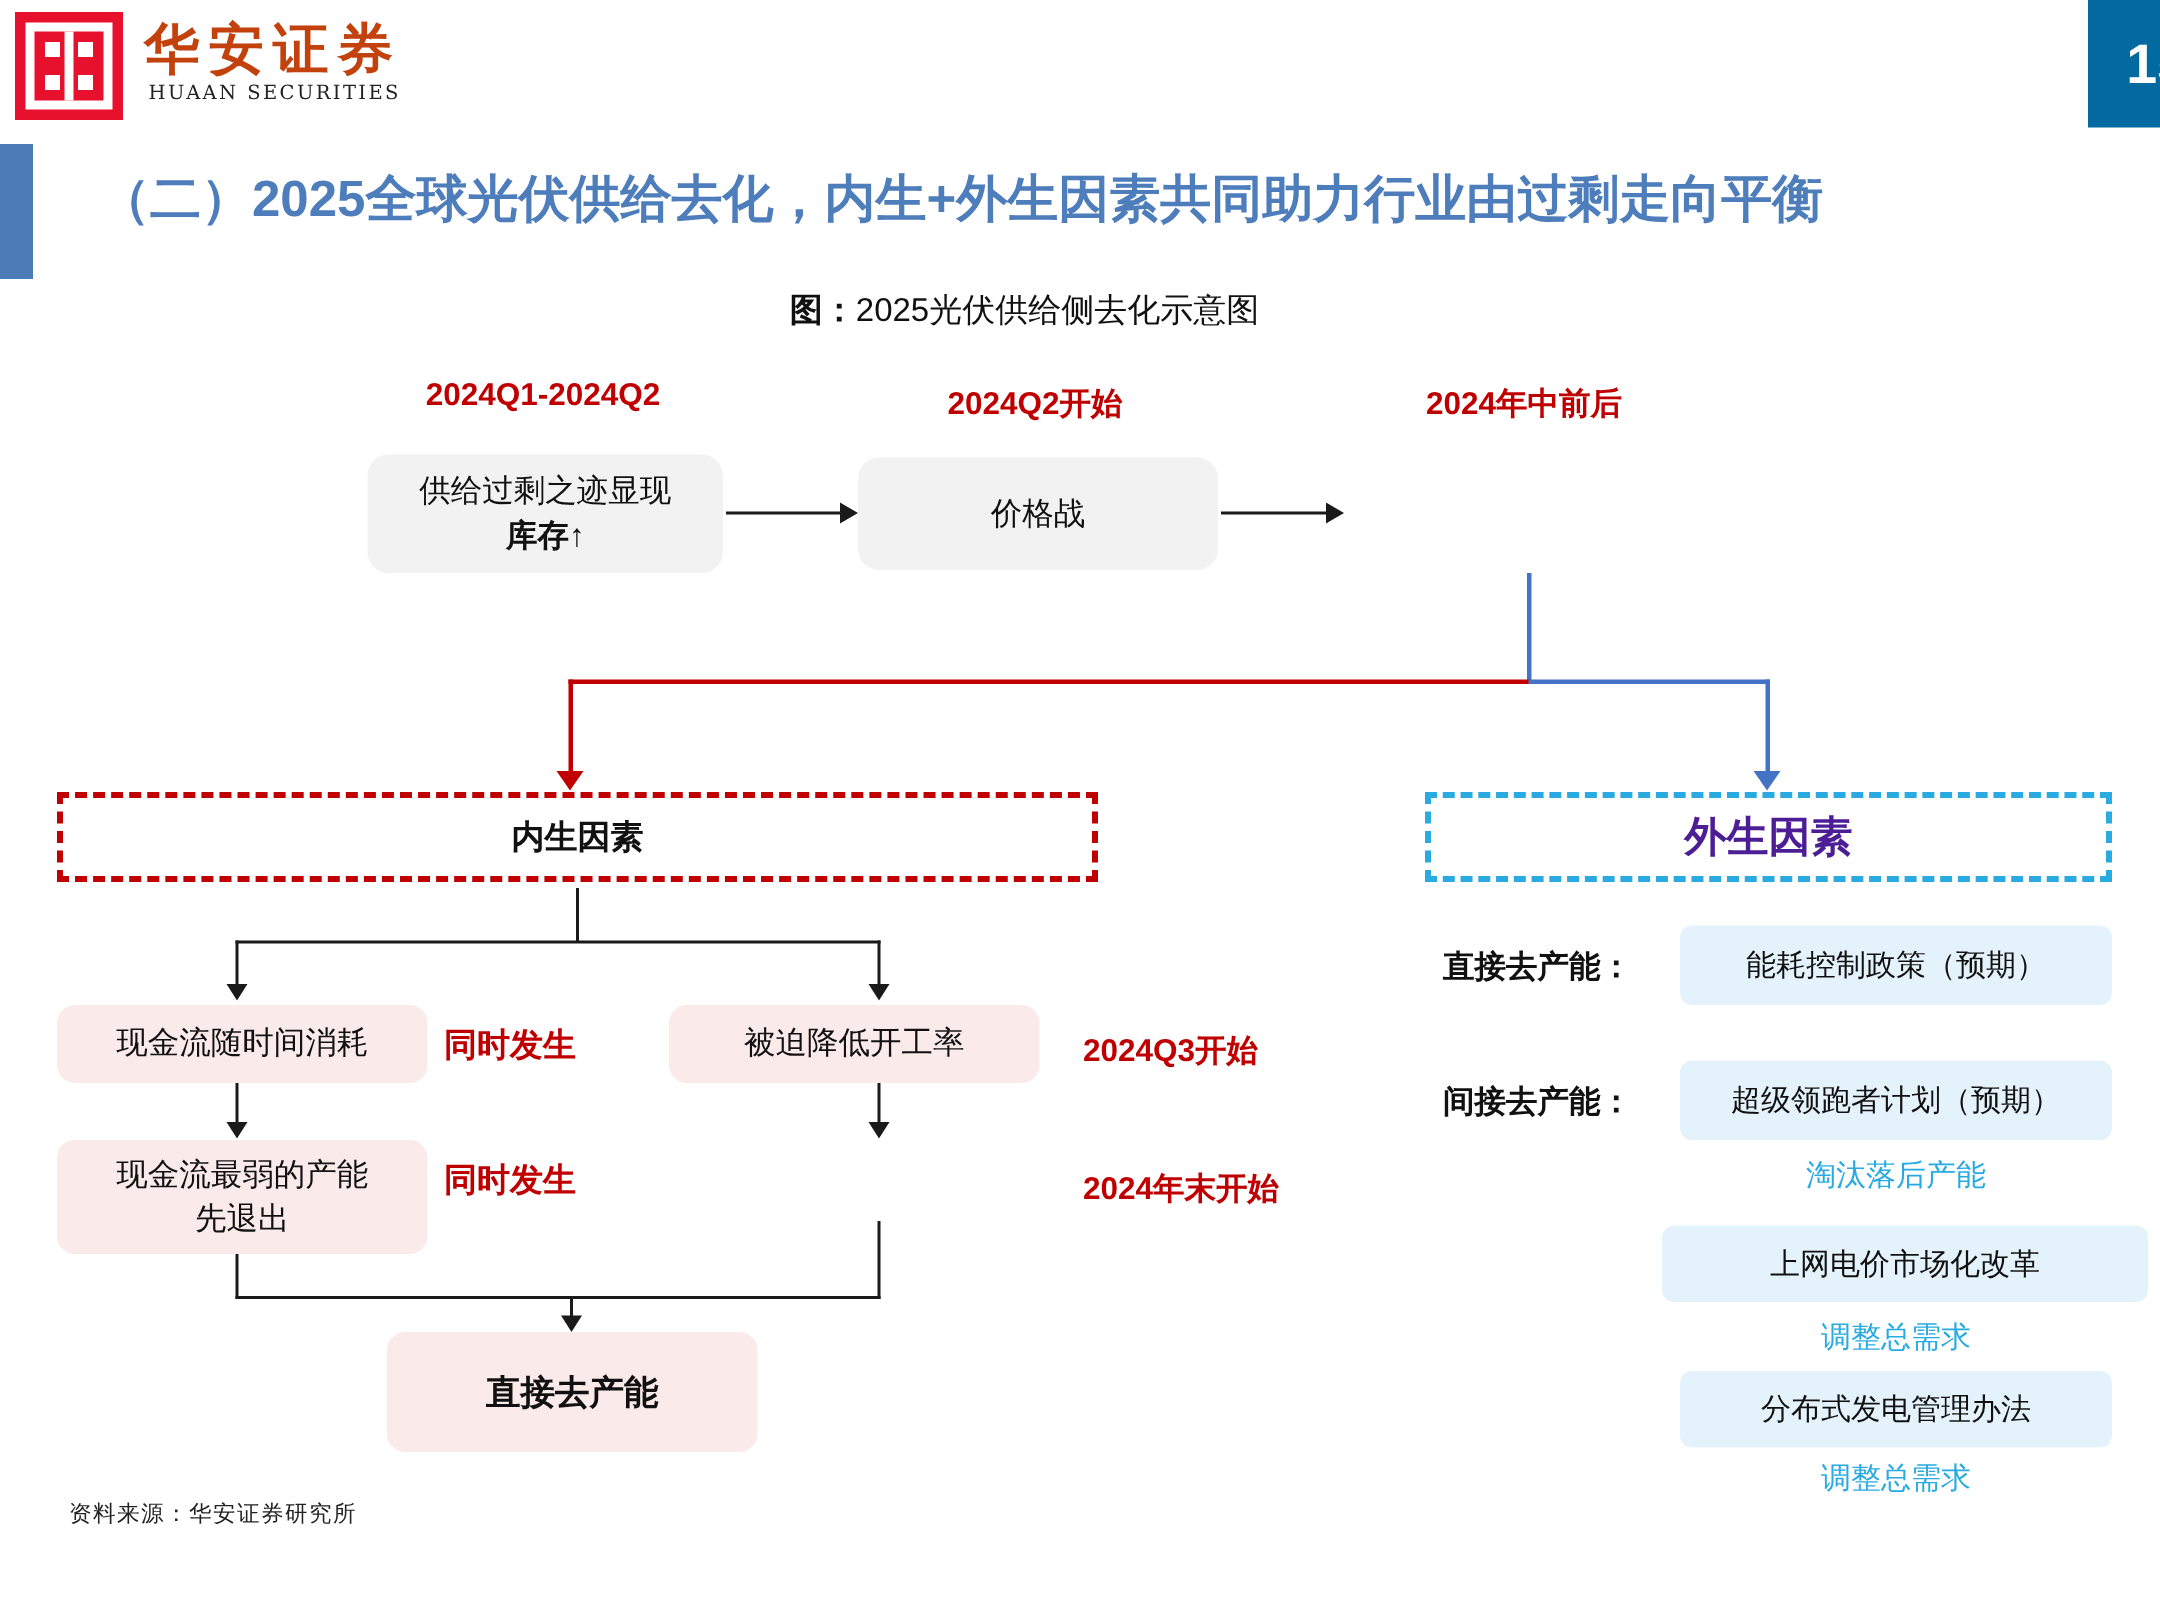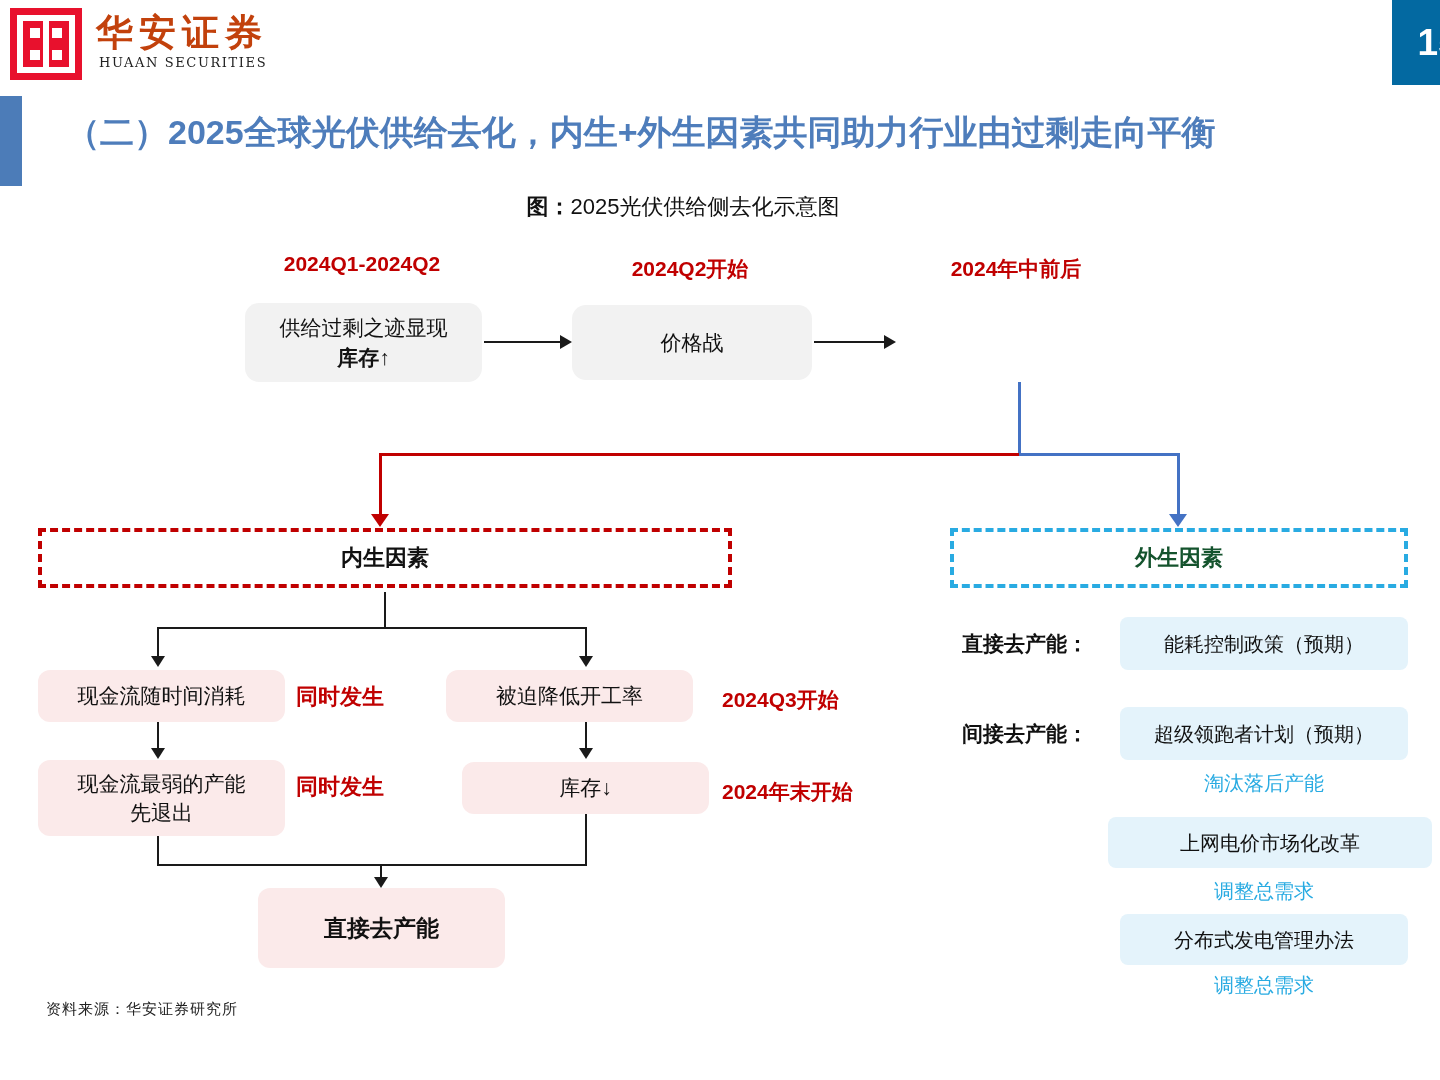--- a/index.html
+++ b/index.html
@@ -23,21 +23,21 @@
 
   
   .box { display:flex; align-items:center; justify-content:center; text-align:center;
          font-size:21px; color:#111; line-height:1.4; }
   .graybox { background:#F2F2F2; border-radius:14px; }
   .pinkbox { background:#FBEAEA; border-radius:12px; }
   .bluebox { background:#E4F3FB; border-radius:8px; font-size:20px; }
   .dash-red { border:4px dashed #C00000; display:flex; align-items:center; justify-content:center;
               font-size:22px; font-weight:bold; color:#111; }
   .dash-cyan { border:4px dashed #29ABE2; display:flex; align-items:center; justify-content:center;
-               font-size:22px; font-weight:bold; color:#14532d; }
+               font-size:28px; font-weight:bold; color:#4c1d95; }
 
   .redlabel { color:#C00000; font-weight:bold; font-size:21px; text-align:center; white-space:nowrap; }
   .cyannote { color:#29ABE2; font-size:20px; text-align:center; width:288px; }
   .sidelabel { font-size:21px; font-weight:bold; color:#111; white-space:nowrap; }
 
   
   .hline, .vline { background:#1a1a1a; }
   .hline { height:2px; } .vline { width:2px; }
   .h-red { height:3px; background:#C00000; } .v-red { width:3px; background:#C00000; }
   .h-blue { height:3px; background:#4472C4; } .v-blue { width:3px; background:#4472C4; }
@@ -117,21 +117,20 @@
   <div class="abs vline" style="left:157px; top:722px; height:28px;"></div>
   <div class="abs head-down" style="left:151px; top:748px;"></div>
   <div class="abs vline" style="left:585px; top:722px; height:28px;"></div>
   <div class="abs head-down" style="left:579px; top:748px;"></div>
 
   <div class="abs box pinkbox" style="left:38px; top:760px; width:247px; height:76px; flex-direction:column;">
     <div>现金流最弱的产能</div>
     <div>先退出</div>
   </div>
   <div class="abs redlabel" style="left:296px; top:772px; font-size:22px;">同时发生</div>
-  <div class="abs box pinkbox" style="left:462px; top:762px; width:247px; height:52px;">库存↓</div>
   <div class="abs redlabel" style="left:722px; top:778px;">2024年末开始</div>
 
   <div class="abs vline" style="left:157px; top:836px; height:30px;"></div>
   <div class="abs vline" style="left:585px; top:814px; height:52px;"></div>
   <div class="abs hline" style="left:157px; top:864px; width:430px;"></div>
   <div class="abs vline" style="left:380px; top:864px; height:15px;"></div>
   <div class="abs head-down" style="left:374px; top:877px;"></div>
   <div class="abs box pinkbox" style="left:258px; top:888px; width:247px; height:80px; font-weight:bold; font-size:23px;">直接去产能</div>
 
   <div class="abs sidelabel" style="left:962px; top:630px;">直接去产能：</div>

